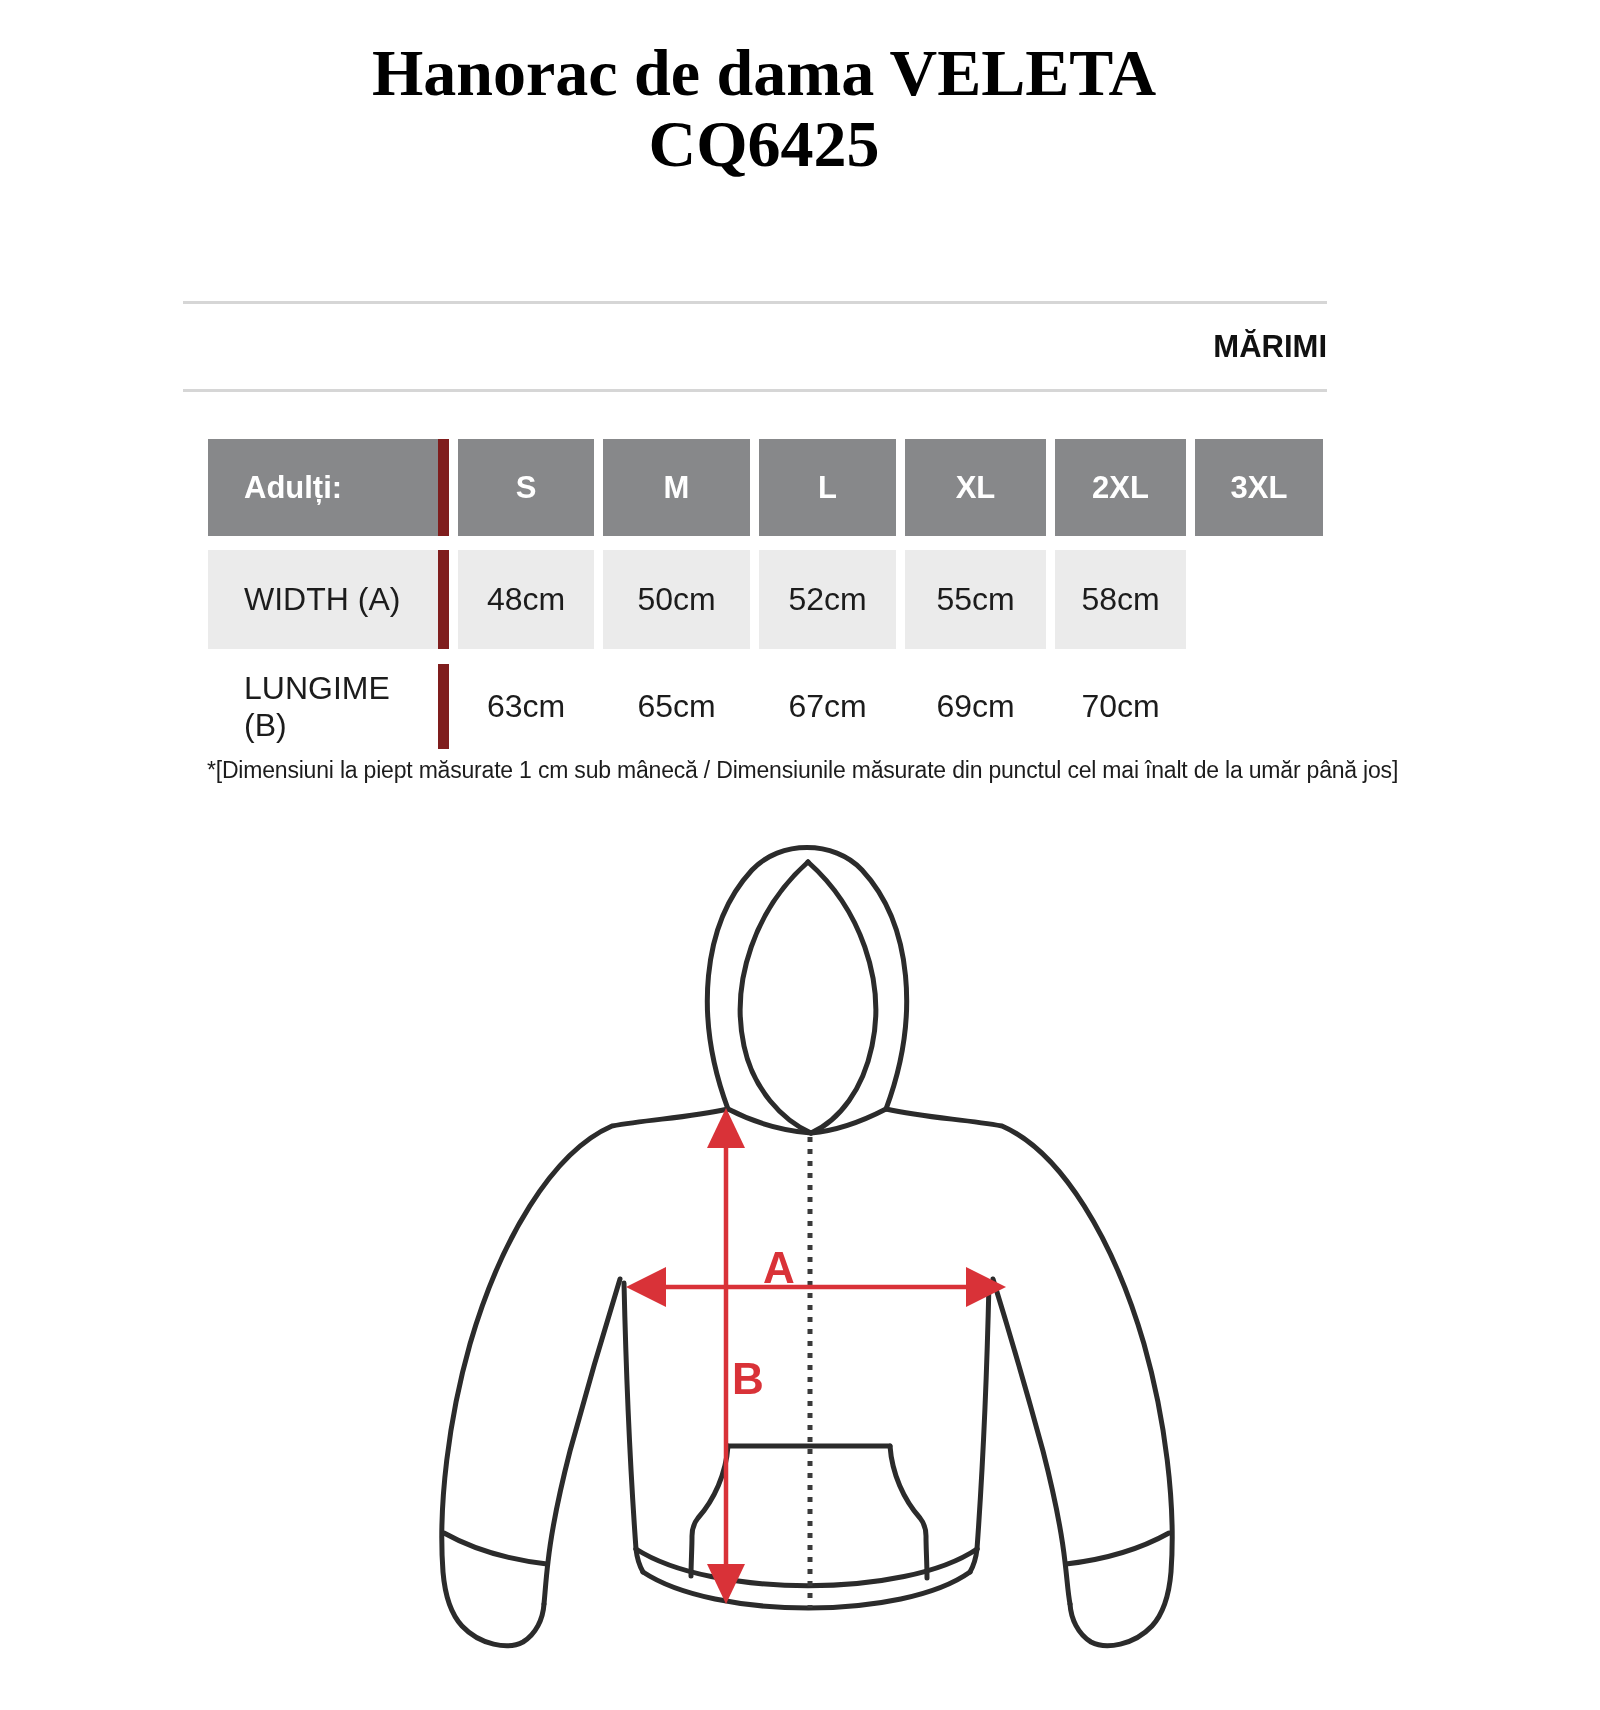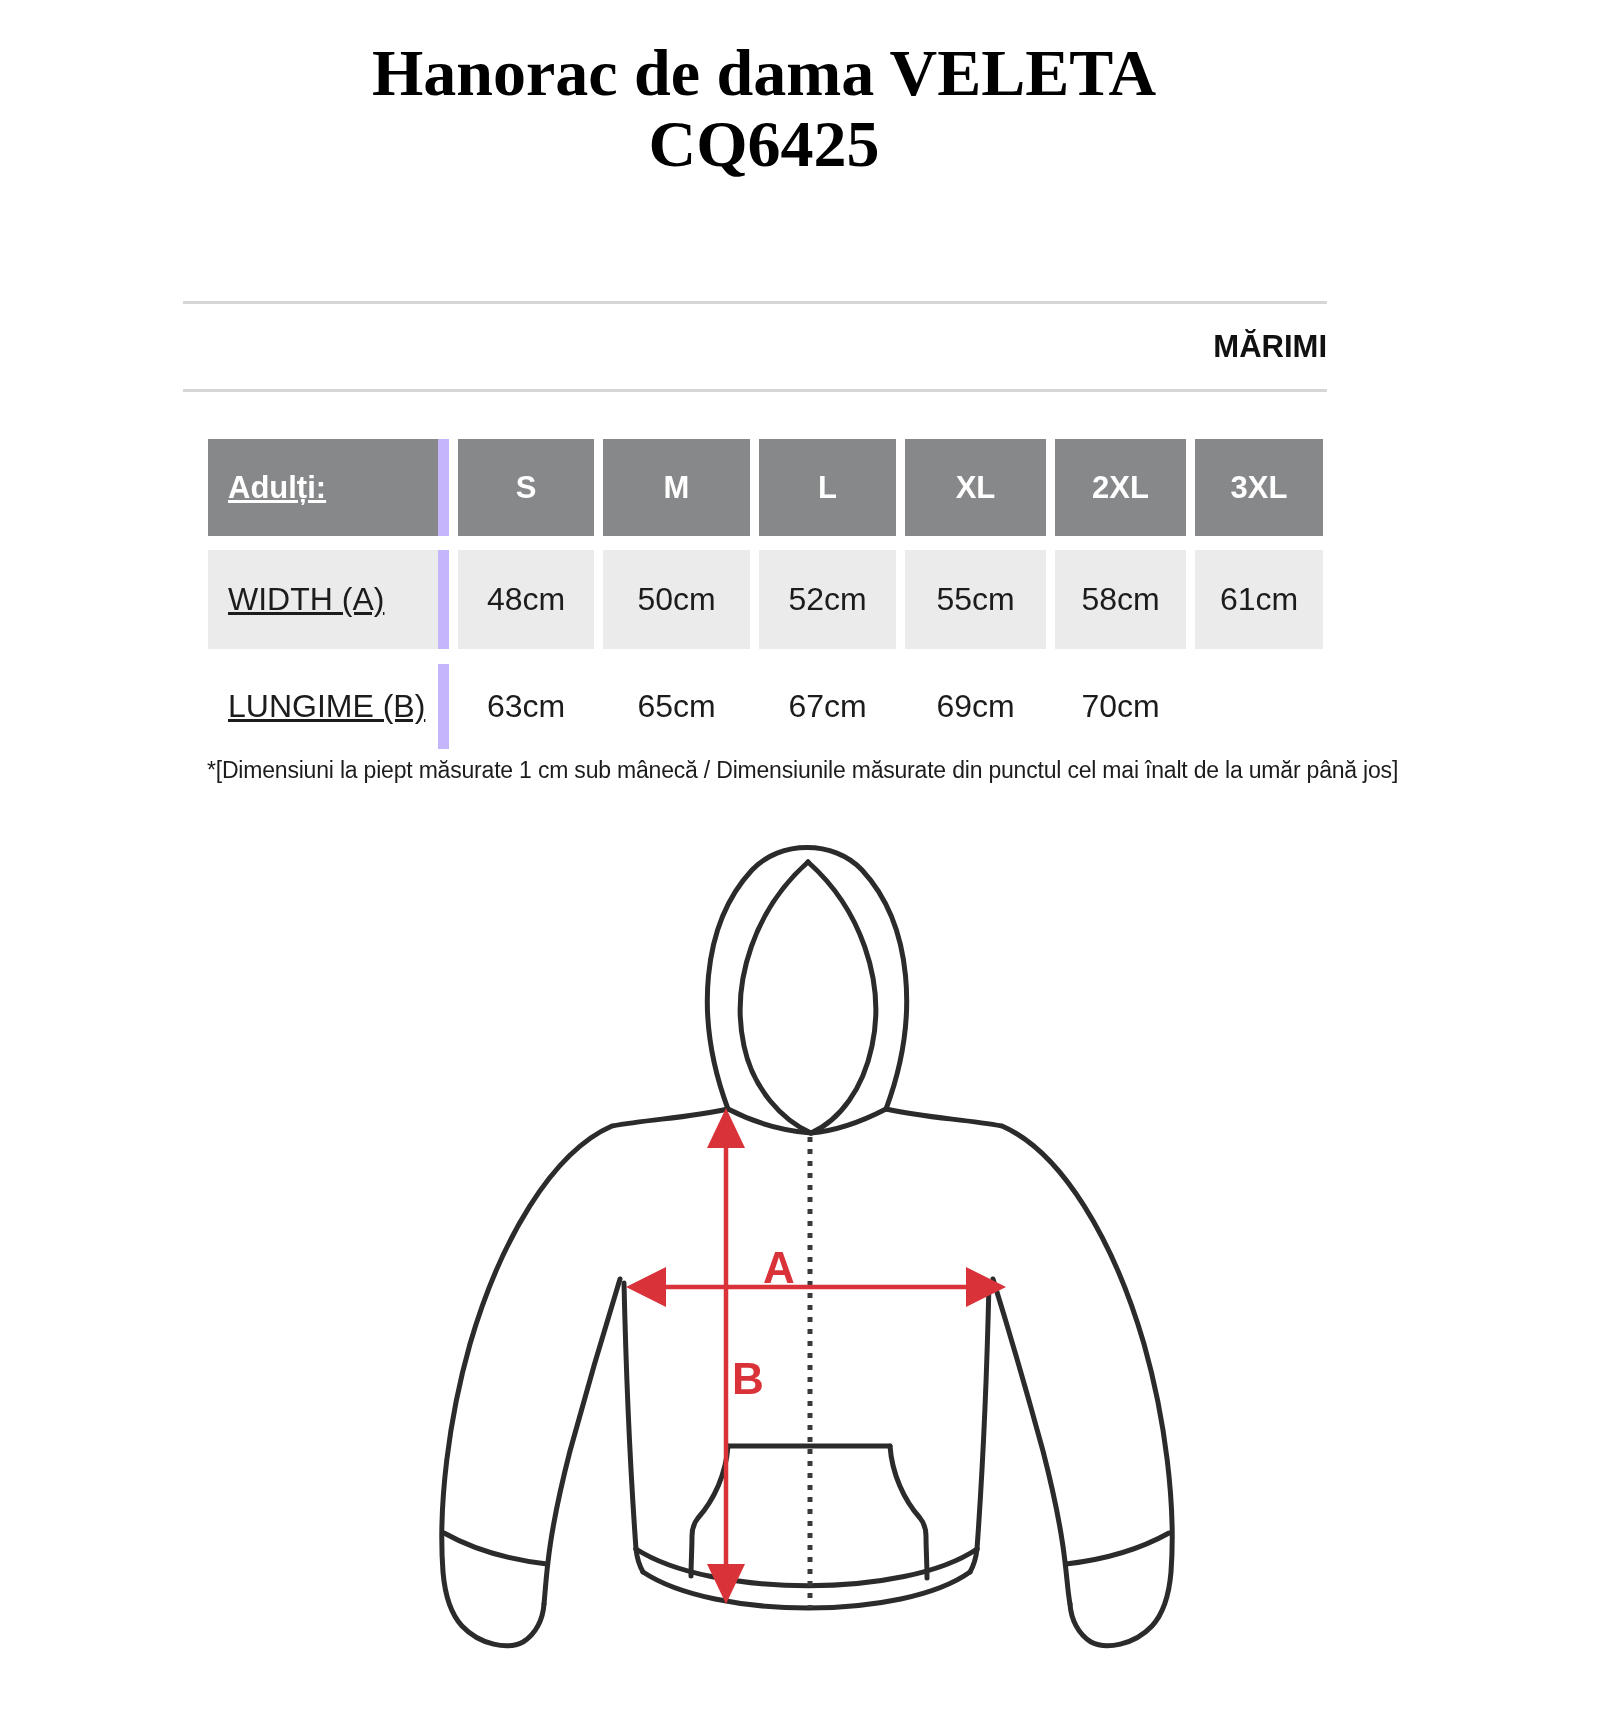--- a/index.html
+++ b/index.html
@@ -45,23 +45,22 @@
     column-gap:9px;
   }
   .cell {
     display:flex;
     align-items:center;
     justify-content:center;
     box-sizing:border-box;
   }
   .cell.label {
     justify-content:flex-start;
-    padding-left:20px;
-    border-right:11px solid #c4b5fd;
-    text-decoration:underline;
+    padding-left:36px;
+    border-right:11px solid #7f1d1d;
   }
   .trow-header .cell {
     background:#87888a;
     color:#ffffff;
     font-weight:bold;
     font-size:31px;
     height:97px;
   }
   .trow-data { margin-top:14px; }
   .trow-data .cell {
@@ -118,21 +117,20 @@
     <div class="cell">3XL</div>
   </div>
 
   <div class="trow trow-data">
     <div class="cell label">WIDTH (A)</div>
     <div class="cell">48cm</div>
     <div class="cell">50cm</div>
     <div class="cell">52cm</div>
     <div class="cell">55cm</div>
     <div class="cell">58cm</div>
-    <div class="cell">61cm</div>
   </div>
 
   <div class="trow trow-plain">
     <div class="cell label">LUNGIME (B)</div>
     <div class="cell">63cm</div>
     <div class="cell">65cm</div>
     <div class="cell">67cm</div>
     <div class="cell">69cm</div>
     <div class="cell">70cm</div>
   </div>

